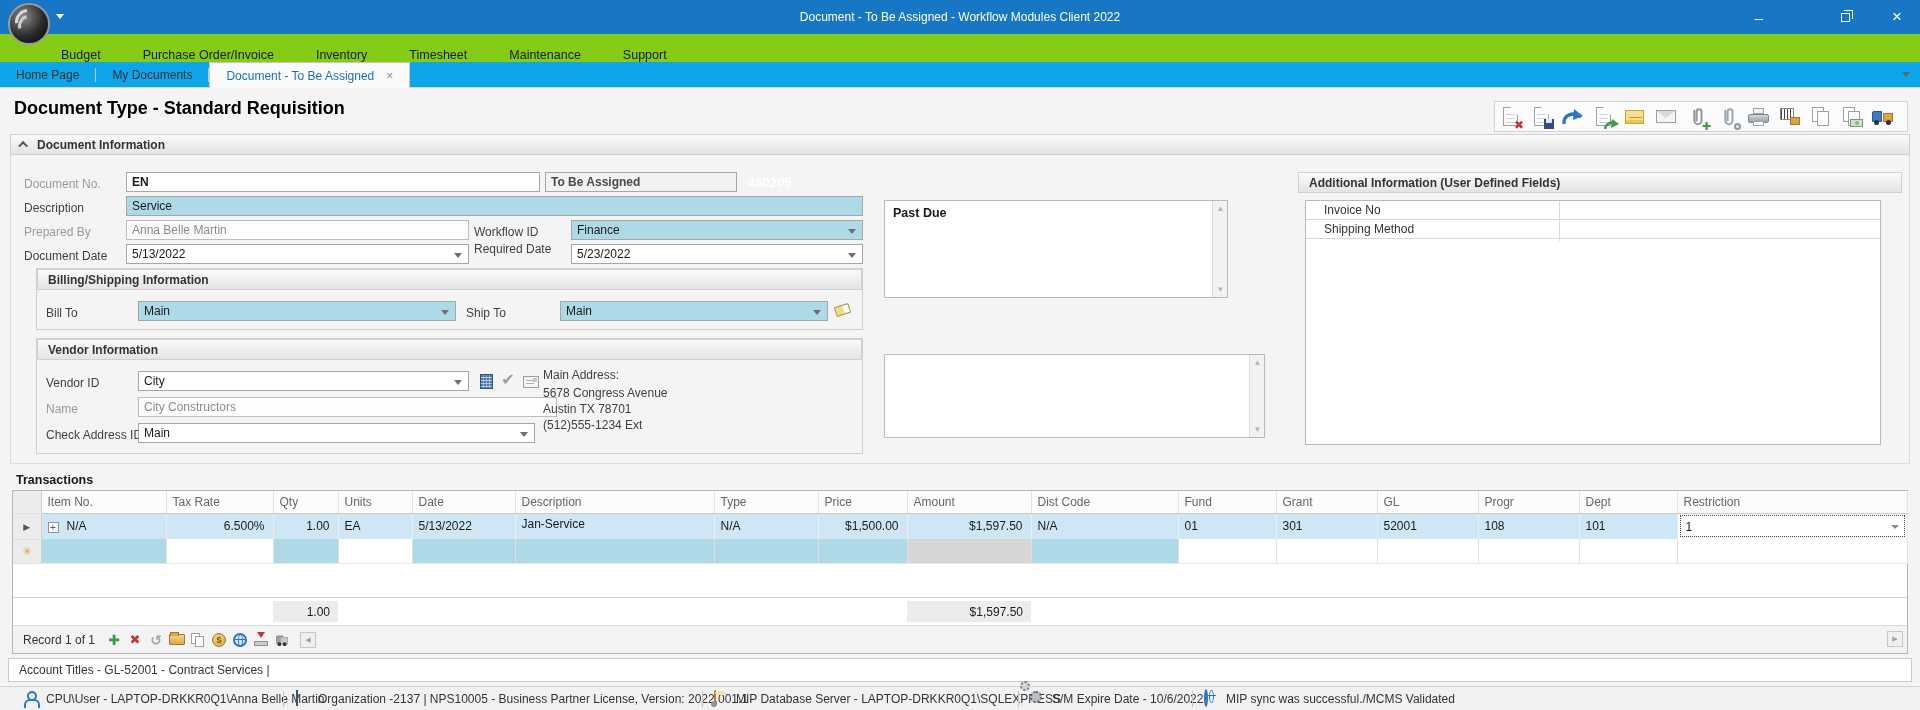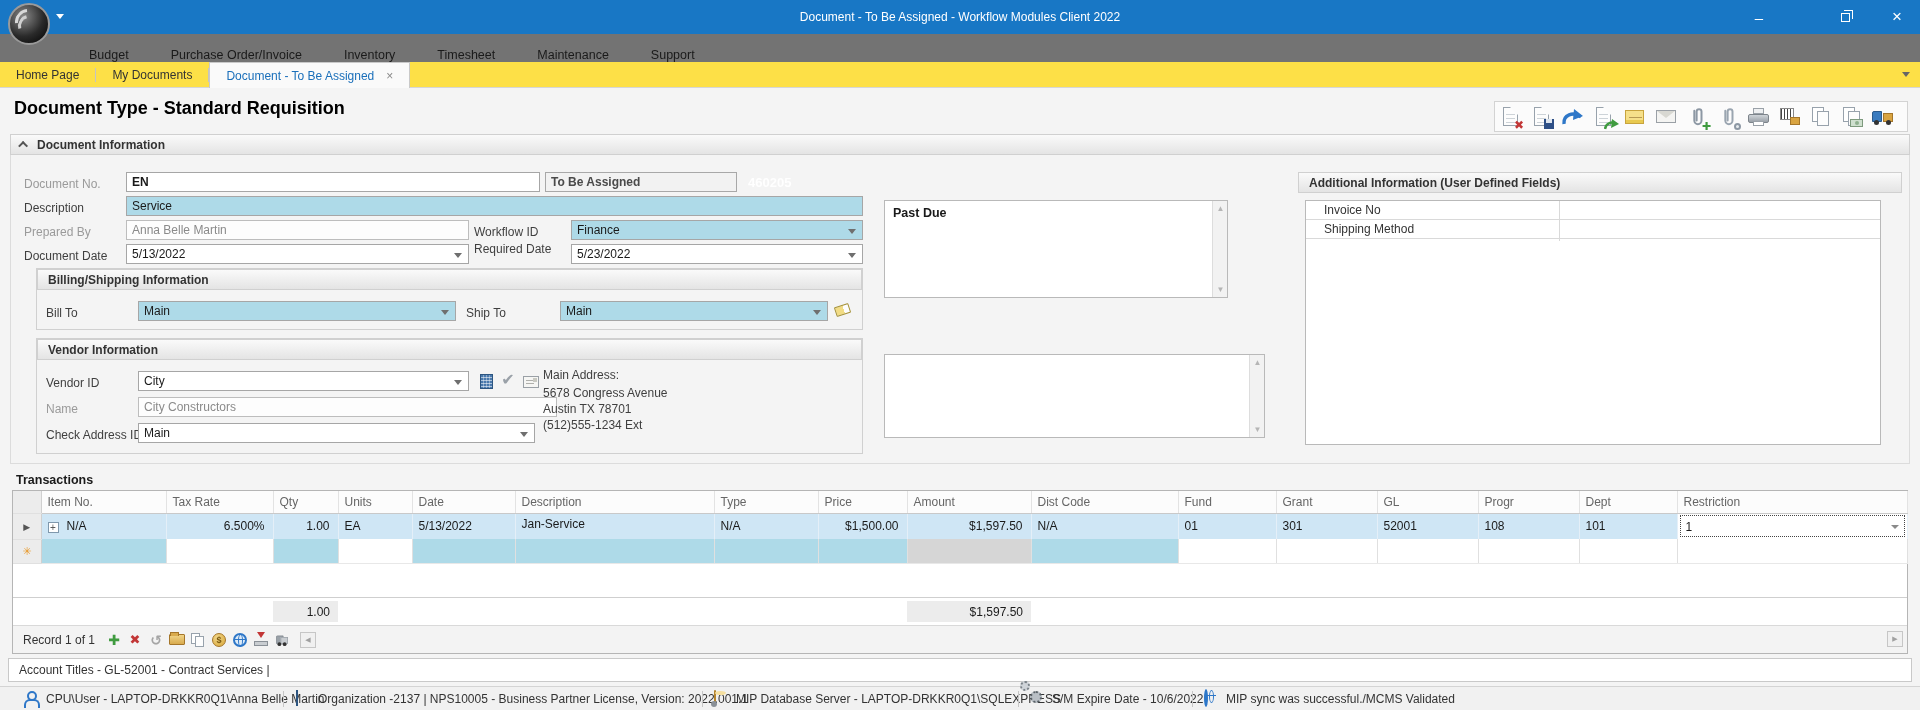--- a/index.html
+++ b/index.html
@@ -18,26 +18,26 @@
   .restore-glyph::before { content:""; position:absolute; left:2px; top:-4px; width:8px; height:8px; border:1px solid #fff; border-left:none; border-bottom:none; }
   .app-logo { position:absolute; left:8px; top:3px; width:42px; height:42px; border-radius:50%;
     background:radial-gradient(circle at 35% 30%, #8a8a8a 0%, #2a2a2a 55%, #000 100%);
     border:2px solid #9a9a9a; z-index:20; }
   .app-logo .swirl1, .app-logo .swirl2 { position:absolute; border-radius:50%; border:3px solid transparent; }
   .app-logo .swirl1 { left:5px; top:4px; width:26px; height:26px; border-left-color:#d8d8d8; transform:rotate(40deg); }
   .app-logo .swirl2 { left:8px; top:10px; width:22px; height:22px; border-right-color:#cfcfcf; transform:rotate(210deg); }
   .logo-caret { position:absolute; left:56px; top:14px; width:0; height:0; border:4px solid transparent; border-top:5px solid #fff; z-index:21; }
 
   
-  .menubar { position:absolute; left:0; top:34px; width:1920px; height:44px; background:#737373; border-bottom:1px solid #2f80c3; display:flex; align-items:center; padding-left:68px; }
+  .menubar { position:absolute; left:0; top:34px; width:1920px; height:44px; background:#84cc16; border-bottom:1px solid #2f80c3; display:flex; align-items:center; padding-left:40px; }
   .menu-item { padding:0 21px; height:28px; line-height:27px; font-size:12.5px; color:#1a1a1a; position:relative; cursor:default; }
   .menu-item.active::after { content:""; position:absolute; left:10px; right:10px; bottom:0; height:3px; background:#1766ad; }
 
   
-  .tabstrip { position:absolute; left:0; top:62px; width:1920px; height:26px; background:#fde047; border-bottom:1px solid #d6d6d6; display:flex; align-items:stretch; }
+  .tabstrip { position:absolute; left:0; top:62px; width:1920px; height:26px; background:#0ea5e9; border-bottom:1px solid #d6d6d6; display:flex; align-items:stretch; }
   .tab { display:flex; align-items:center; padding:0 16px; font-size:12px; color:#333; }
   .tab-sep { width:1px; height:14px; background:#c4c4c4; align-self:center; }
   .tab.active { background:#fafafa; border:1px solid #c9c9c9; border-bottom:none; color:#1a6fba; margin-bottom:-1px; z-index:2; }
   .tab-close { margin-left:12px; color:#8a8a8a; font-size:12px; }
   .tab-list-caret { position:absolute; right:10px; top:10px; width:0; height:0; border:4px solid transparent; border-top:5px solid #666; }
 
   
   .page-title { position:absolute; left:14px; top:98px; font-size:18px; font-weight:bold; color:#000000; }
 
   

